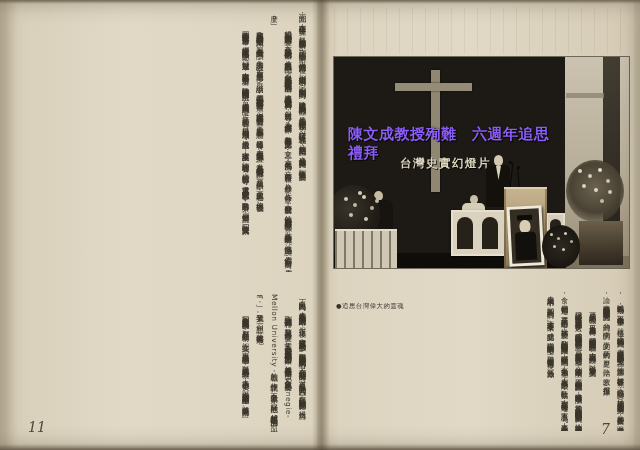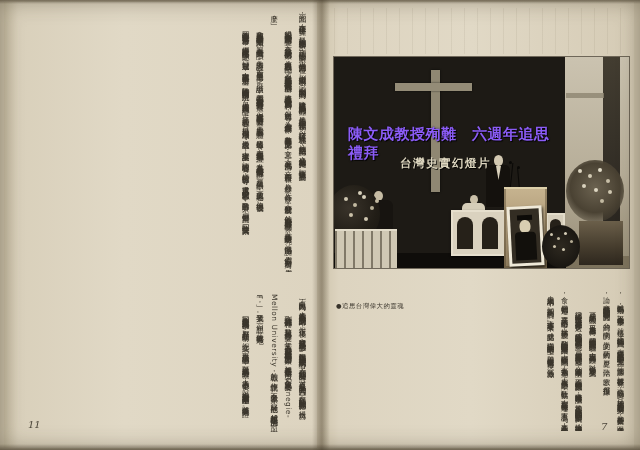--- a/index.html
+++ b/index.html
@@ -19,21 +19,21 @@
 
   
   .vtext{position:absolute;writing-mode:vertical-rl;text-orientation:mixed;
          white-space:pre-wrap;overflow:hidden;color:#3a352b;
          font-size:7.4px;line-height:14.2px;letter-spacing:.55px;}
   #lt{left:20px;top:9px;width:289px;height:263px;}
   #lb{left:20px;top:294px;width:289px;height:138px;}
   #rb{left:336px;top:291px;width:291px;height:140px;font-size:7.2px;line-height:14.0px;}
 
   .pagenum{position:absolute;font-family:"DejaVu Serif",serif;font-style:italic;
-           font-size:10px;color:#4c463a;}
+           font-size:14px;color:#4c463a;}
   #pn-left{left:28px;top:419px;}
   #pn-right{left:601px;top:421px;}
 
   .bleed{position:absolute;left:334px;top:8px;width:296px;height:46px;opacity:.07;
          background:repeating-linear-gradient(90deg,#4a4027 0 1px,transparent 1px 13px);}
 
   
   .photo{position:absolute;left:334px;top:57px;width:295px;height:211px;
          background:#1d1a15;overflow:hidden;box-shadow:0 0 0 1px rgba(40,34,24,.6);}
   .ph{position:absolute;}

